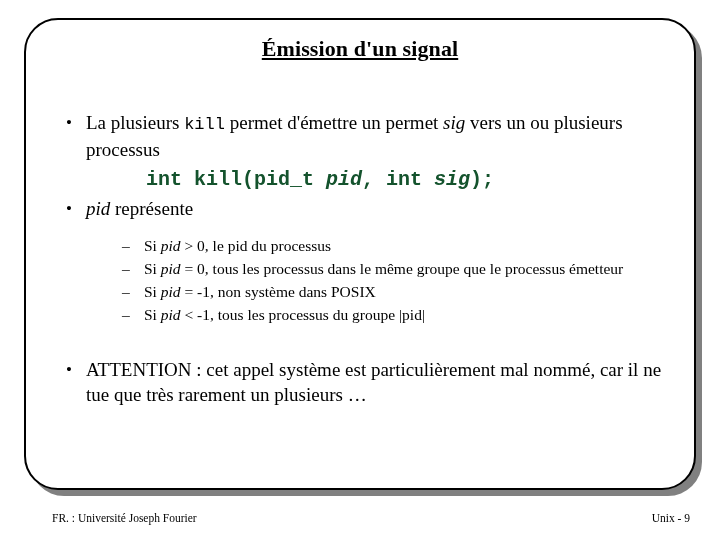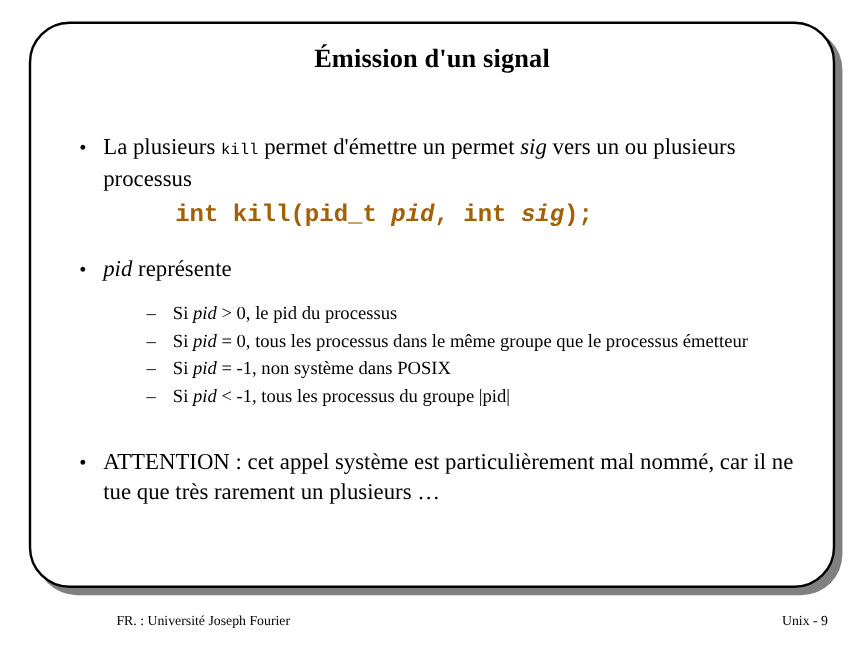--- a/index.html
+++ b/index.html
@@ -50,20 +50,21 @@
     box-sizing: border-box;
   }
   .title {
     position: absolute;
     left: 0;
     top: 18px;
     width: 672px;
     text-align: center;
     font-size: 22px;
     font-weight: bold;
+    text-decoration: underline;
     color: #000000;
     letter-spacing: 0.1px;
   }
 
   .body-area {
     position: absolute;
     left: 26px;
     top: 92px;
     width: 630px;
   }
@@ -79,37 +80,37 @@
   }
   .lvl1 .bullet {
     position: absolute;
     left: 16px;
     top: 0px;
     font-size: 17px;
     line-height: 25px;
   }
   .mono {
     font-family: "Liberation Mono", "DejaVu Sans Mono", monospace;
-    font-size: 13px;
+    font-size: 17px;
     text-align: right;
   }
   .ital {
     font-style: italic;
   }
 
   .code-line {
     font-family: "Liberation Mono", "DejaVu Sans Mono", monospace;
     font-size: 20px;
     font-weight: bold;
     text-align: left;
     padding-left: 96px;
     line-height: 28px;
     margin-top: 4px;
-    margin-bottom: 18px;
-    color: #a16207;
+    margin-bottom: 2px;
+    color: #14532d;
   }
   .code-line .arg {
     font-style: italic;
   }
 
   
   .lvl2-block {
     margin-top: 14px;
     padding-left: 72px;
   }
@@ -128,21 +129,20 @@
   }
 
   .spacer-big { height: 30px; }
 
   .footer-left {
     position: absolute;
     left: 52px;
     top: 512px;
     font-size: 11.5px;
     color: #000000;
-    margin-left: 45px;
   }
   .footer-right {
     position: absolute;
     right: 30px;
     top: 512px;
     font-size: 11.5px;
     color: #000000;
     text-align: right;
   }
 </style>

